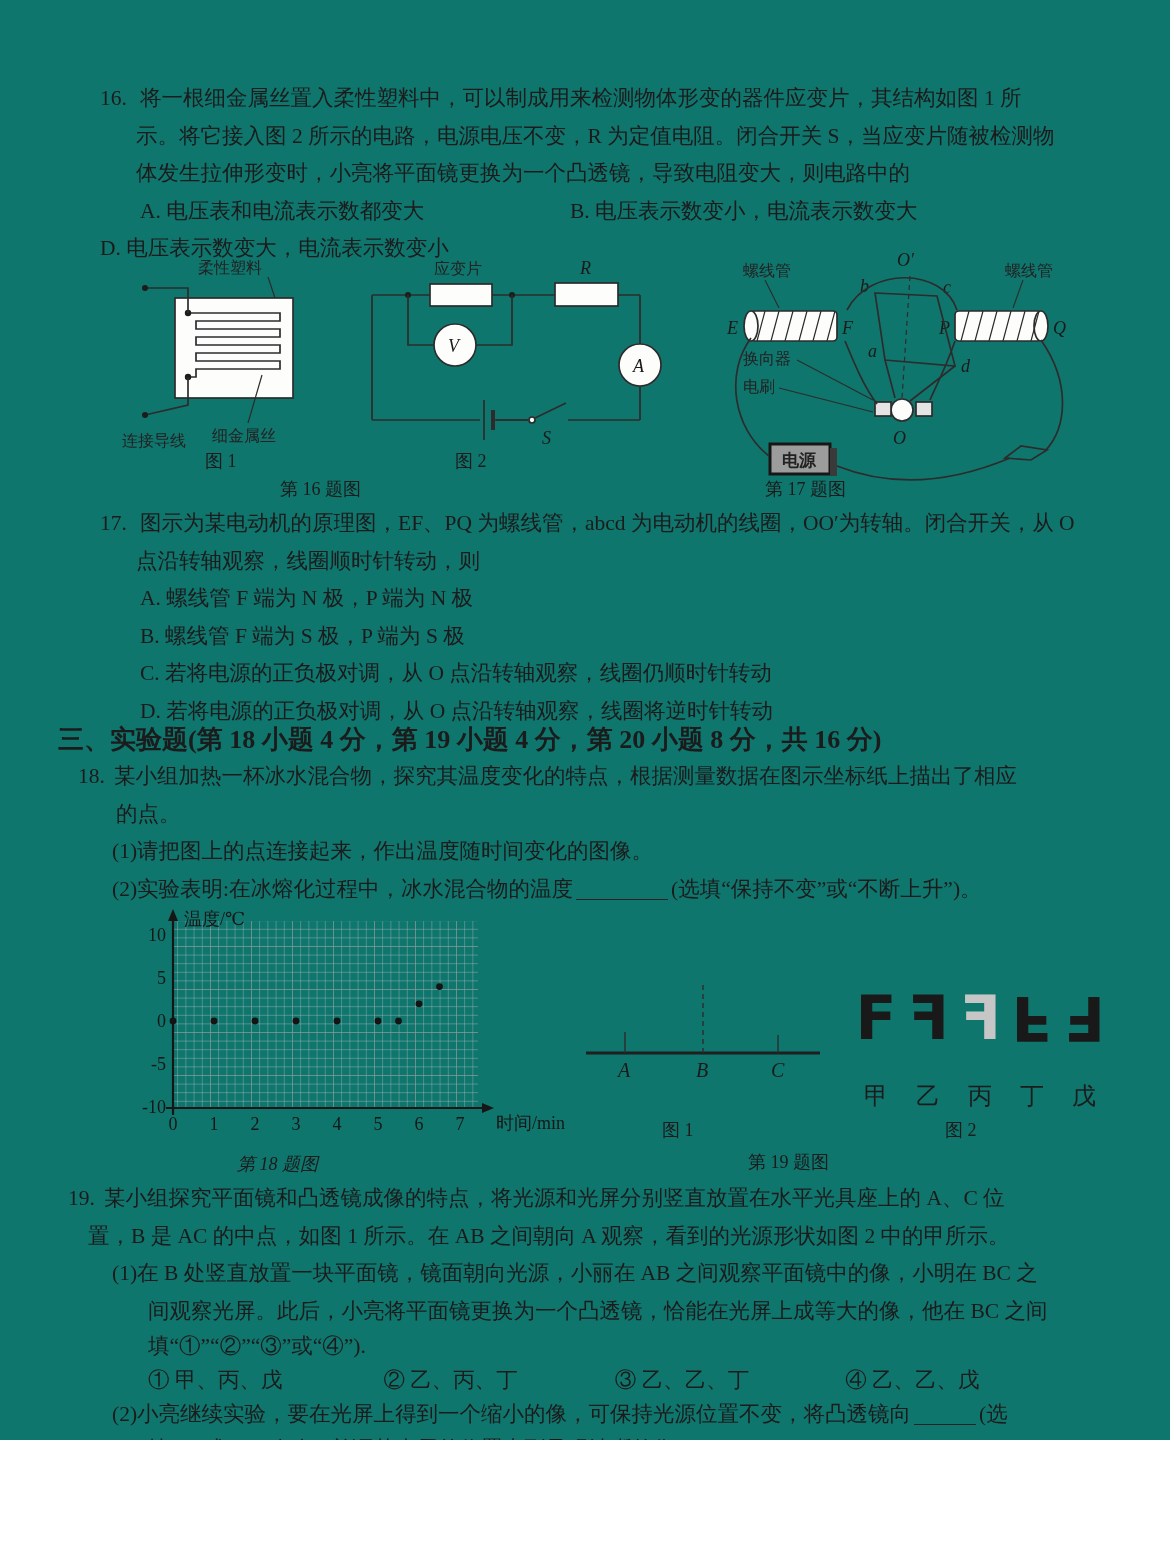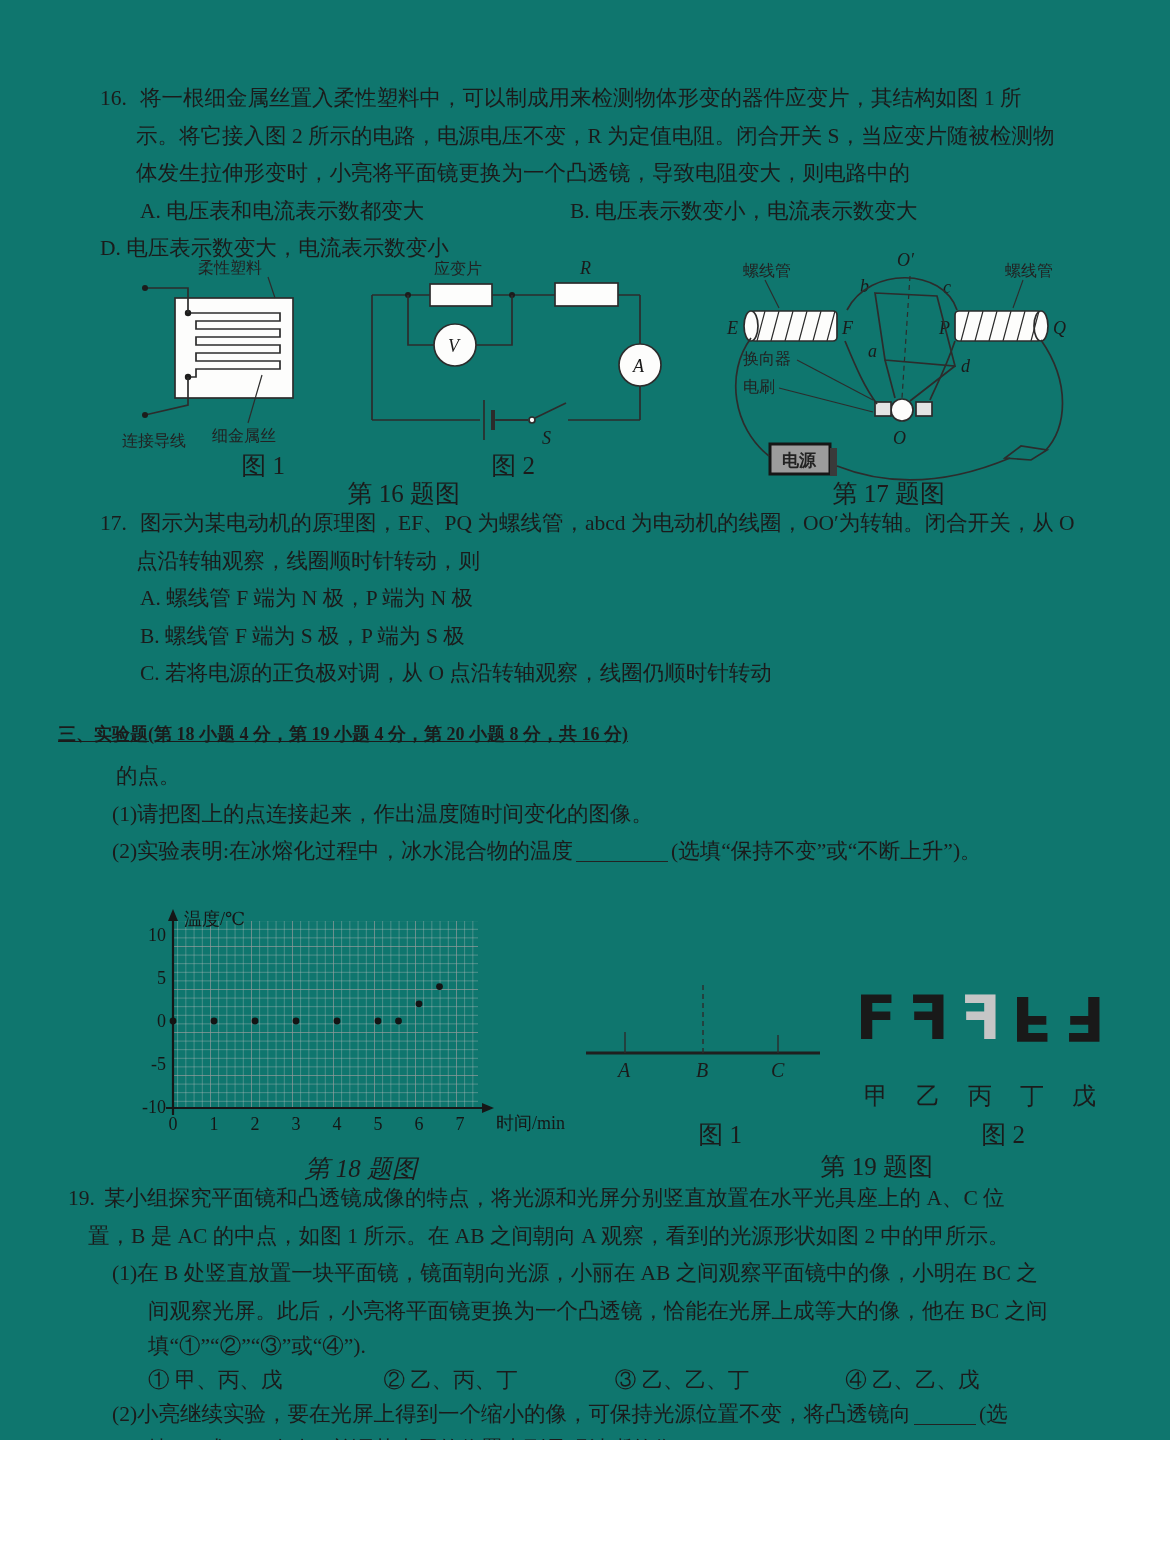--- a/index.html
+++ b/index.html
@@ -8,24 +8,24 @@
   .block{position:absolute;}
   .line{height:37.5px;line-height:37.5px;white-space:nowrap;}
   .qnum{display:inline-block;width:40px;}
   .ind36{padding-left:36px;}
   .ind40{padding-left:40px;}
   .ind20{padding-left:20px;}
   .ind44{padding-left:44px;}
   .ind80{padding-left:80px;}
   .optrow{display:flex;}
   .optA{width:430px;padding-left:40px;}
-  .sechdr{font-weight:bold;font-size:18px;text-decoration:underline;}
+  .sechdr{font-weight:bold;font-size:26px;}
   .blank{display:inline-block;border-bottom:1.6px solid #222;height:24px;vertical-align:-4px;margin:0 3px;}
   .b90{width:92px;} .b60{width:62px;}
-  .caption{position:absolute;text-align:right;font-size:25px;}
+  .caption{position:absolute;text-align:left;font-size:18px;}
   svg{position:absolute;overflow:visible;}
   .wire{fill:none;stroke:#2c2c2c;stroke-width:1.7;}
   .wire-thick{fill:none;stroke:#1f1f1f;stroke-width:3.2;}
   .comp{fill:#fdfdfc;stroke:#2c2c2c;stroke-width:1.7;}
   .dotj{fill:#1c1c1c;}
   .svglabel{font-family:"Liberation Serif","DejaVu Serif",serif;font-size:16px;fill:#222;}
   .svgvar{font-family:"Liberation Serif","DejaVu Serif",serif;font-style:italic;font-size:18px;fill:#1a1a1a;}
   .ticklabel{font-family:"Liberation Serif","DejaVu Serif",serif;font-size:18px;fill:#161616;}
   .dot{fill:#141414;}
   .axislabel{font-family:"Liberation Serif","DejaVu Serif",serif;font-size:18px;fill:#161616;}
@@ -154,25 +154,27 @@
     <path class="wire" d="M142,62 C165,18 238,20 252,62"></path>
   </svg>
   <div class="caption" style="left:765px;top:477px;width:180px;">第 17 题图</div>
 
   <div class="block" style="left:100px;top:505px;width:1020px;">
     <div class="line"><span class="qnum">17.</span><span>图示为某电动机的原理图，EF、PQ 为螺线管，abcd 为电动机的线圈，OO′为转轴。闭合开关，从 O</span></div>
     <div class="line ind36">点沿转轴观察，线圈顺时针转动，则</div>
     <div class="line ind40"><span>A.</span> <span>螺线管 F 端为 N 极，P 端为 N 极</span></div>
     <div class="line ind40"><span>B.</span> <span>螺线管 F 端为 S 极，P 端为 S 极</span></div>
     <div class="line ind40"><span>C.</span> <span>若将电源的正负极对调，从 O 点沿转轴观察，线圈仍顺时针转动</span></div>
+    <div class="line ind40"><span>D.</span> <span>若将电源的正负极对调，从 O 点沿转轴观察，线圈将逆时针转动</span></div>
   </div>
 
   <div class="block sechdr" style="left:58px;top:722px;">三、实验题(第 18 小题 4 分，第 19 小题 4 分，第 20 小题 8 分，共 16 分)</div>
 
   <div class="block" style="left:78px;top:758px;width:1050px;">
+    <div class="line"><span class="qnum" style="width:36px;">18.</span><span>某小组加热一杯冰水混合物，探究其温度变化的特点，根据测量数据在图示坐标纸上描出了相应</span></div>
     <div class="line" style="padding-left:38px;">的点。</div>
     <div class="line" style="padding-left:34px;"><span>(1)</span><span>请把图上的点连接起来，作出温度随时间变化的图像。</span></div>
     <div class="line" style="padding-left:34px;"><span>(2)</span><span>实验表明:在冰熔化过程中，冰水混合物的温度</span><span class="blank b90"></span><span>(选填“保持不变”或“不断上升”)。</span></div>
   </div>
 
   <svg style="left:128px;top:903px;" width="430" height="245" viewBox="0 0 430 245">
     <defs>
       <pattern id="smallgrid" width="8.2" height="8.6" patternUnits="userSpaceOnUse">
         <path d="M 8.2 0 L 0 0 0 8.6" fill="none" stroke="#c2c2c2" stroke-width="0.7"></path>
       </pattern>

